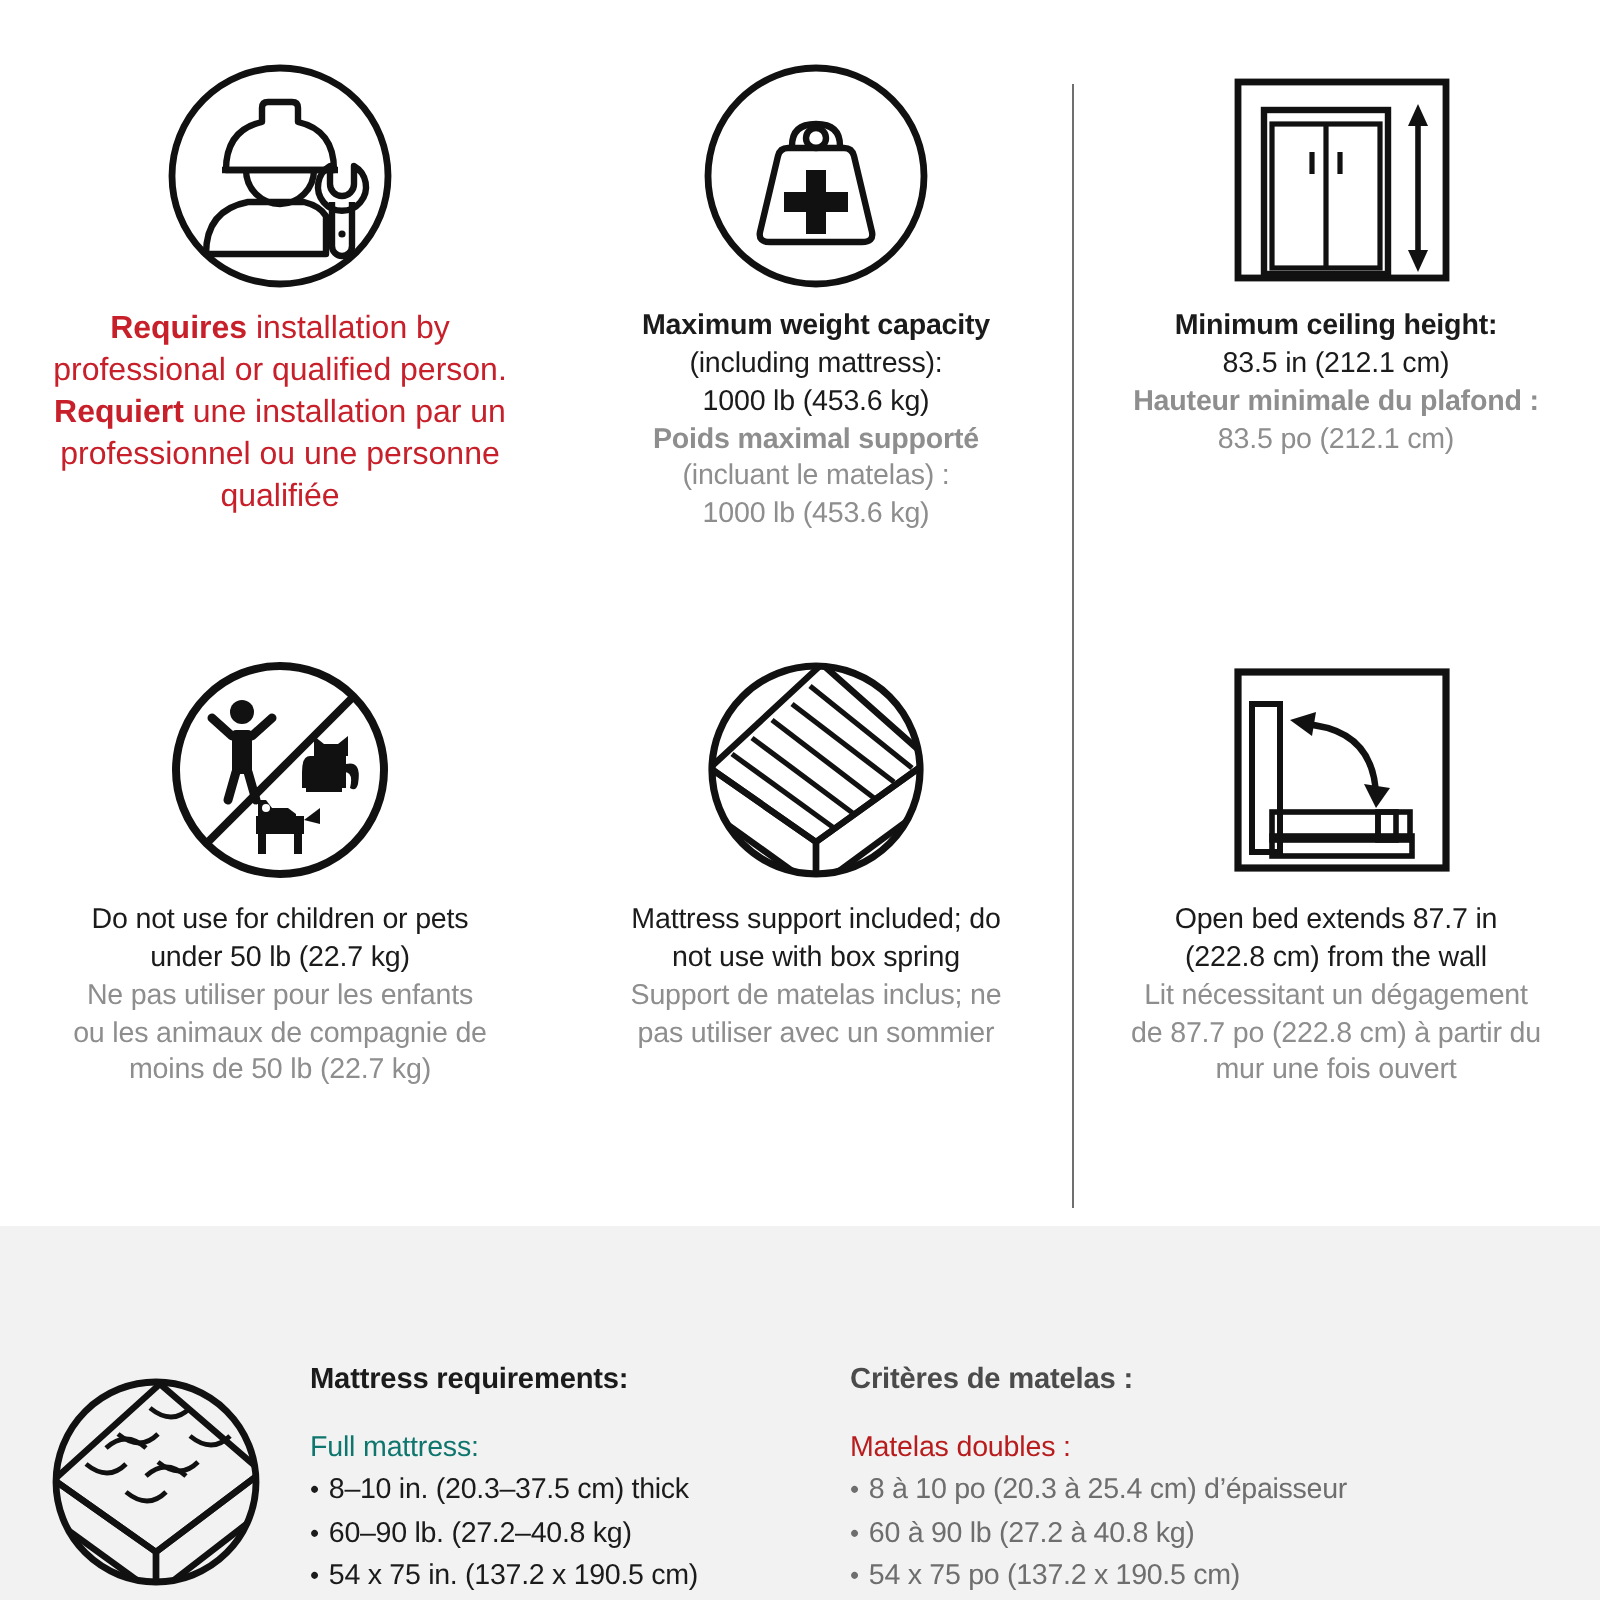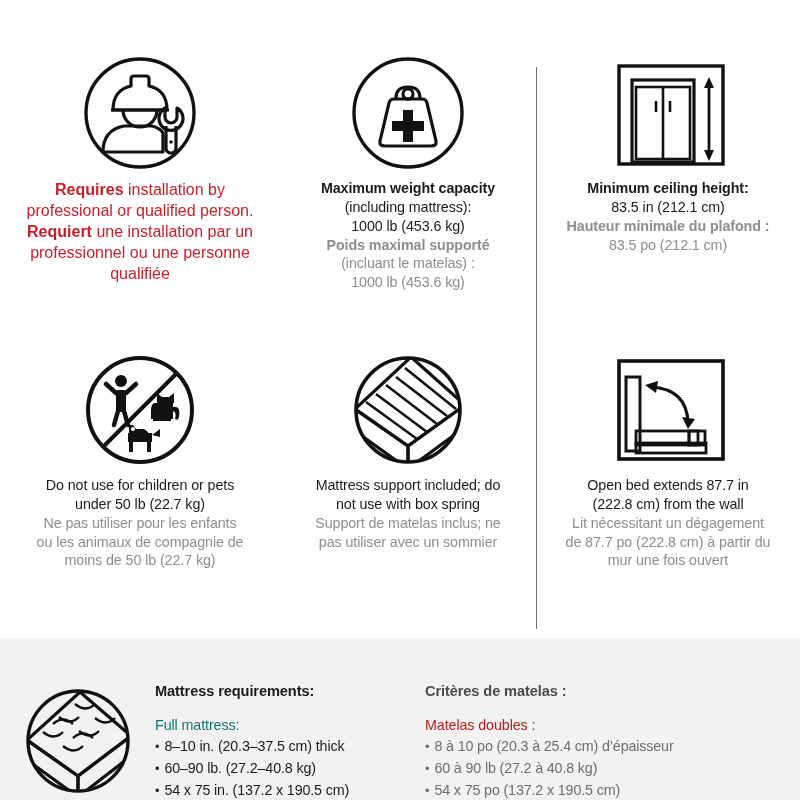--- a/index.html
+++ b/index.html
@@ -13,21 +13,20 @@
     font-family: "Liberation Sans", sans-serif;
     overflow: hidden;
     position: relative;
   }
 
   .sheet {
     position: absolute;
     inset: 0;
     width: 800px;
     height: 616px;
-    margin-top: 25px;
   }
 
   
   .grid {
     position: absolute;
     left: 0;
     top: 0;
     width: 800px;
     height: 613px;
     display: grid;
@@ -85,21 +84,21 @@
 
   
   .panel {
     position: absolute;
     left: 0;
     top: 613px;
     width: 800px;
     height: 187px;
     background: #f2f2f2;
     display: flex;
-    align-items: center;
+    align-items: flex-end;
   }
   .panel-icon {
     width: 155px;
     flex: 0 0 155px;
     display: flex;
     justify-content: center;
     padding-top: 18px;
   }
   .panel-col {
     padding-top: 22px;

